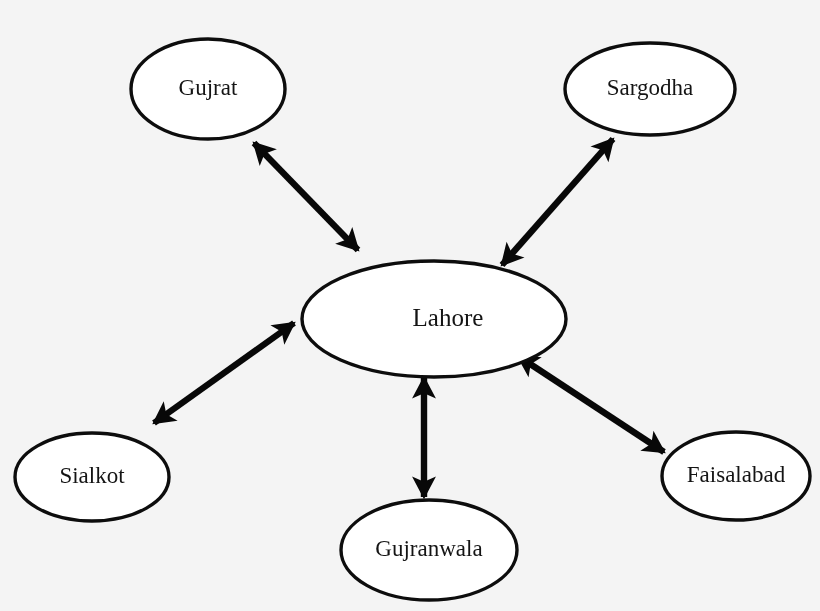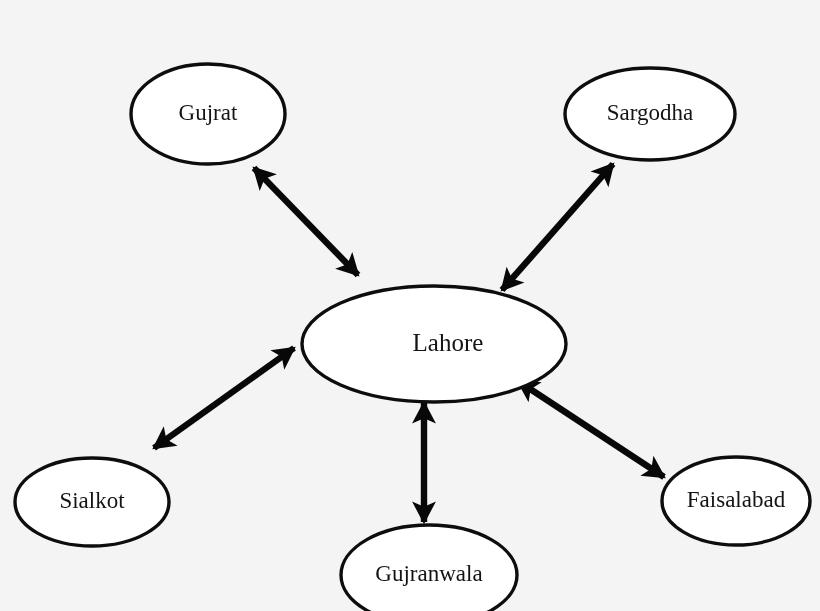--- a/index.html
+++ b/index.html
@@ -11,21 +11,20 @@
     width: 820px;
     height: 611px;
     background: #f4f4f4;
     font-family: "Liberation Serif", "DejaVu Serif", serif;
     overflow: hidden;
   }
   #diagram-root {
     position: relative;
     width: 820px;
     height: 539px;
-    margin-top: 25px;
   }
   #diagram-svg {
     position: absolute;
     top: 0;
     left: 0;
     width: 820px;
     height: 611px;
     display: block;
   }
   .node-ellipse {

